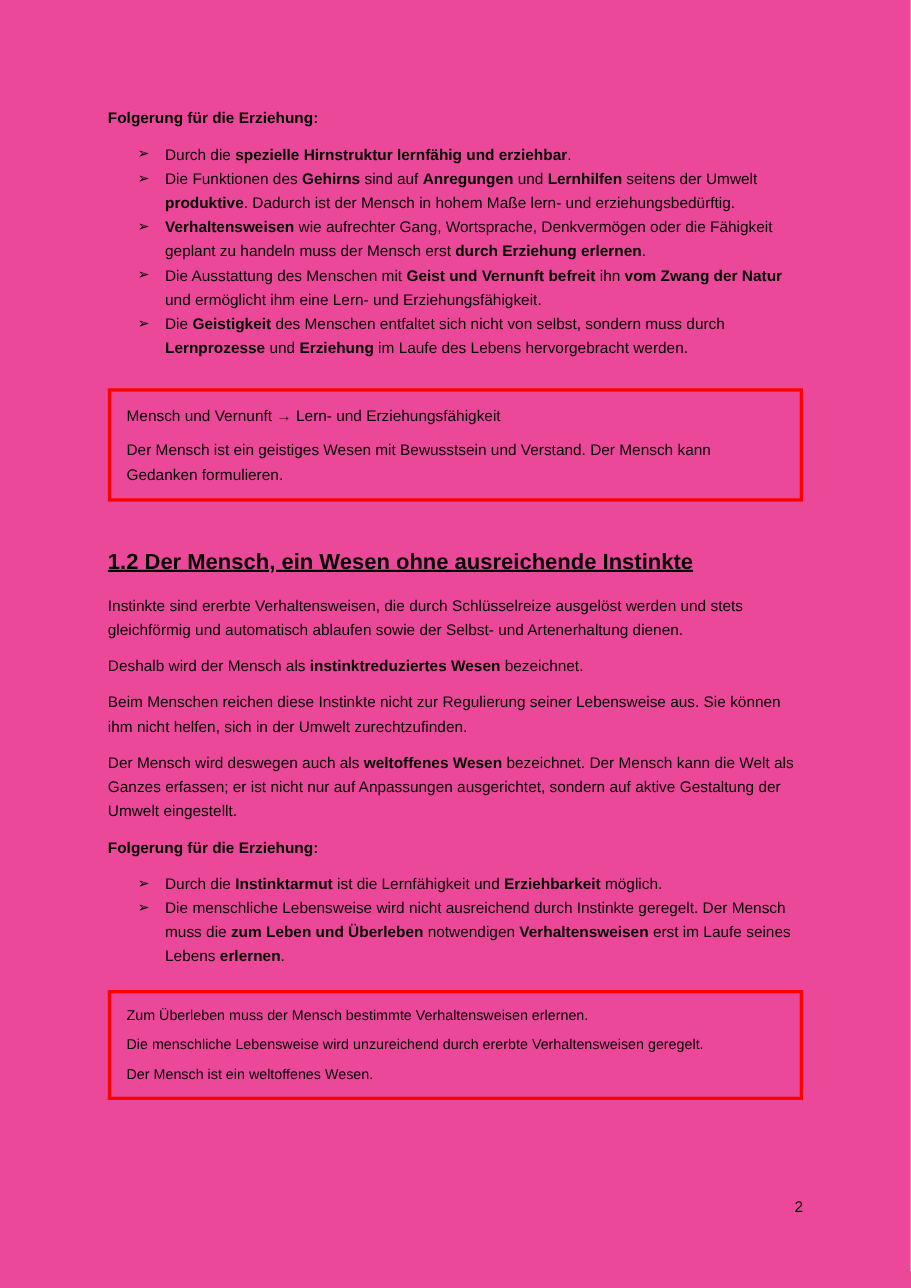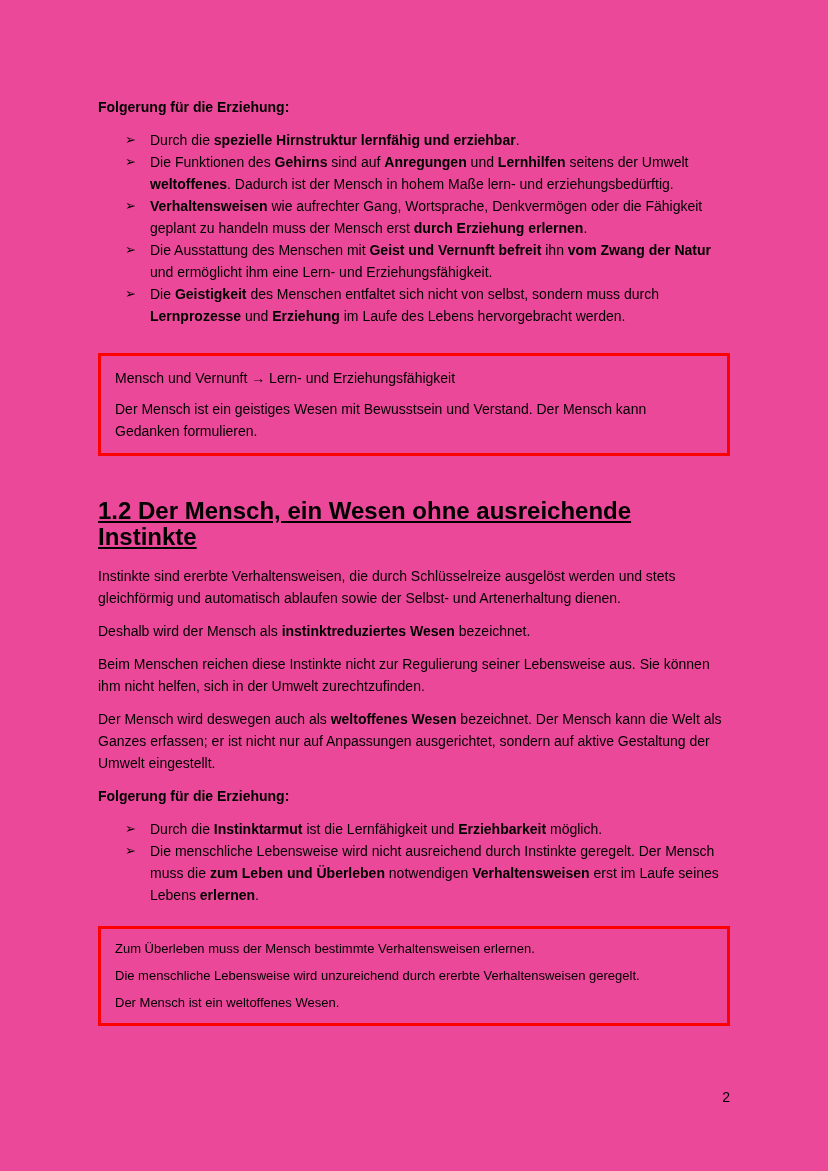--- a/index.html
+++ b/index.html
@@ -24,21 +24,21 @@
   .bullet-marker { position: absolute; left: 27px; top: 0; font-size: 13px; }
   .red-box {
     border: 3px solid #ff0000;
     padding: 11px 14px;
     margin: 26px 0 0 0;
   }
   .red-box p { margin: 0; }
   .red-box p + p { margin-top: 9px; }
   .red-box-small { font-size: 13px; line-height: 18px; margin-top: 20px; }
   .section-heading {
-    font-size: 24px;
+    font-size: 20px;
     line-height: 26px;
     font-weight: 700;
     text-decoration: underline;
     margin: 42px 0 15px 0;
   }
   .page-number { position: absolute; top: 1086px; right: 98px; font-size: 14px; }
   b { font-weight: 700; margin-top: 28px; }
 </style>
 </head>
 <body>
@@ -48,21 +48,21 @@
 
     <h3 class="para-heading">Folgerung für die Erziehung:</h3>
 
     <ul class="arrow-list">
       <li>
         <span class="bullet-marker">➢</span>
         <span class="bullet-text">Durch die <b>spezielle Hirnstruktur lernfähig und erziehbar</b>.</span>
       </li>
       <li>
         <span class="bullet-marker">➢</span>
-        <span class="bullet-text">Die Funktionen des <b>Gehirns</b> sind auf <b>Anregungen</b> und <b>Lernhilfen</b> seitens der Umwelt <b>weltoffenes</b>. Dadurch ist der Mensch in hohem Maße lern- und erziehungsbedürftig.</span>
+        <span class="bullet-text">Die Funktionen des <b>Gehirns</b> sind auf <b>Anregungen</b> und <b>Lernhilfen</b> seitens der Umwelt <b>produktive</b>. Dadurch ist der Mensch in hohem Maße lern- und erziehungsbedürftig.</span>
       </li>
       <li>
         <span class="bullet-marker">➢</span>
         <span class="bullet-text"><b>Verhaltensweisen</b> wie aufrechter Gang, Wortsprache, Denkvermögen oder die Fähigkeit geplant zu handeln muss der Mensch erst <b>durch Erziehung erlernen</b>.</span>
       </li>
       <li>
         <span class="bullet-marker">➢</span>
         <span class="bullet-text">Die Ausstattung des Menschen mit <b>Geist und Vernunft befreit</b> ihn <b>vom Zwang der Natur</b> und ermöglicht ihm eine Lern- und Erziehungsfähigkeit.</span>
       </li>
       <li>

